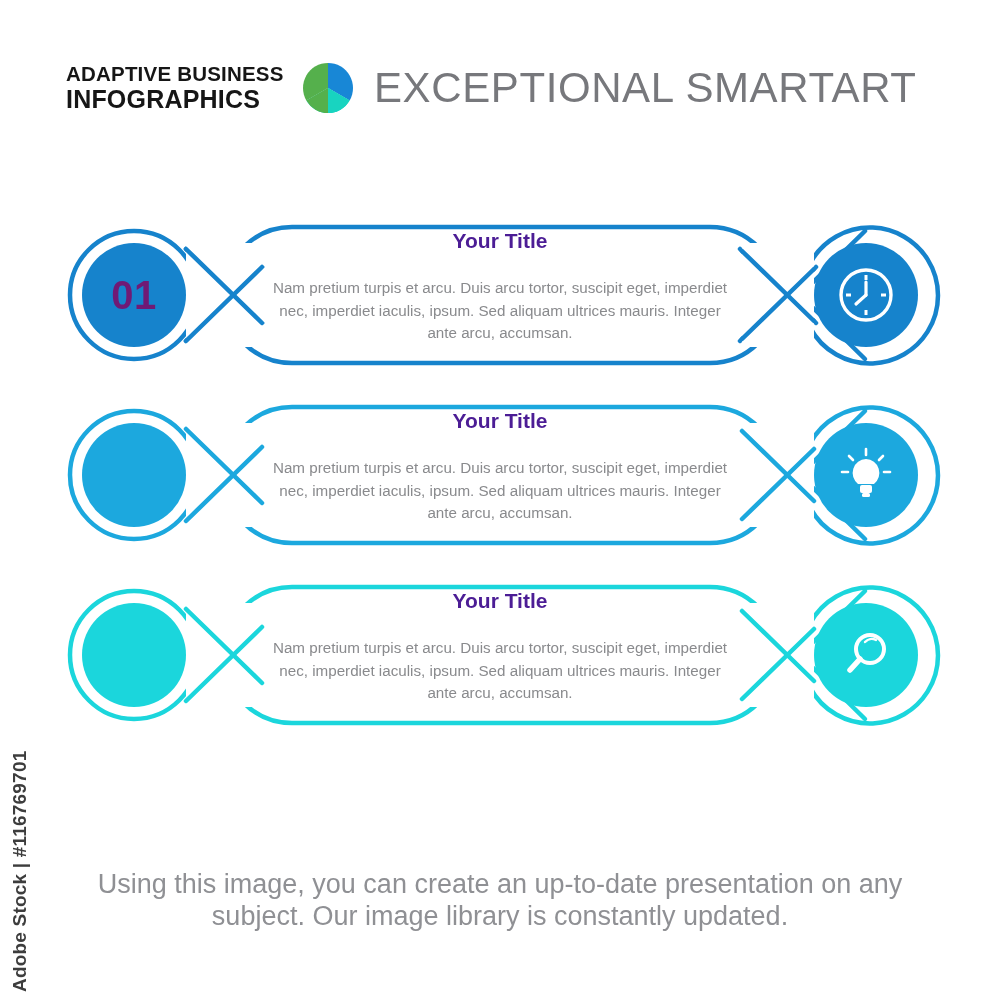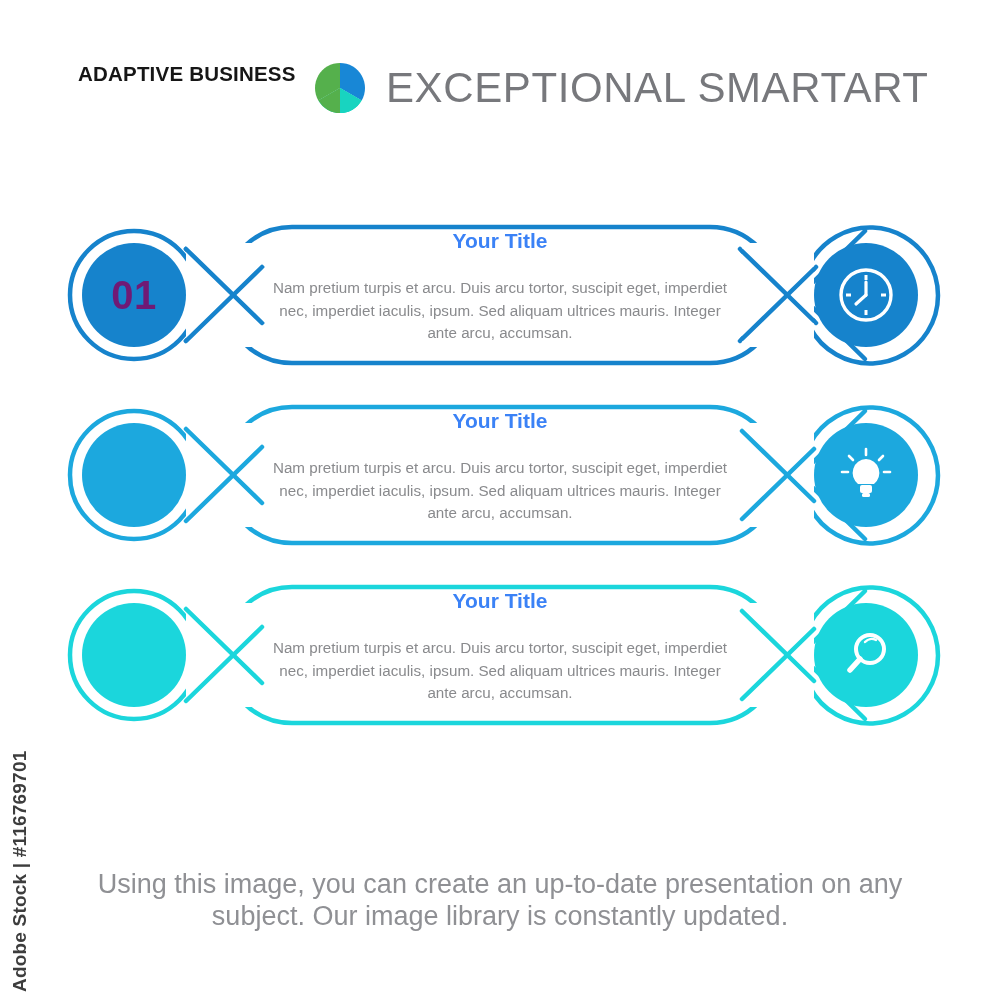--- a/index.html
+++ b/index.html
@@ -13,21 +13,21 @@
     height: 1000px;
     position: relative;
     overflow: hidden;
     font-family: "Liberation Sans", sans-serif;
     -webkit-font-smoothing: antialiased;
   }
 
   
   .header {
     position: absolute;
-    left: 12px; top: 0;
+    left: 0; top: 0;
     width: 976px; height: 150px;
   }
   .brand {
     position: absolute;
     left: 66px; top: 62px;
     width: 230px;
     text-align: left;
   }
   .brand-line1 {
     font-size: 20.5px;
@@ -101,21 +101,21 @@
     width: 504px; height: 180px;
     display: flex;
     flex-direction: column;
     align-items: center;
     justify-content: center;
     text-align: center;
   }
   .content-title {
     font-size: 21px;
     font-weight: bold;
-    color: #3b82f6;
+    color: #4c1d95;
     margin: 0 0 8px 0;
     line-height: 24px;
   }
   .content-body {
     font-size: 15.2px;
     color: #898a8d;
     line-height: 22.5px;
     margin: 16px;
     max-width: 482px;
   }
@@ -148,20 +148,21 @@
     letter-spacing: 0.2px;
   }
 </style>
 </head>
 <body>
 
 <div class="header">
 
   <div class="brand">
     <span class="brand-line1">ADAPTIVE BUSINESS</span>
+    <span class="brand-line2">INFOGRAPHICS</span>
   </div>
 
   <div class="logo-mark">
     <svg width="50" height="50" viewBox="0 0 50 50" aria-hidden="true">
       <path d="M25 25 L25 0 A25 25 0 0 1 46.65 37.5 Z" fill="#1887D6"></path>
       <path d="M25 25 L46.65 37.5 A25 25 0 0 1 3.35 37.5 Z" fill="#18D4C0"></path>
       <path d="M25 25 L3.35 37.5 A25 25 0 0 1 25 0 Z" fill="#55B04C"></path>
       <path d="M25 25 L46.65 37.5 A25 25 0 0 1 25 50 Z" fill="#18D4C0"></path>
       <path d="M25 25 L25 50 A25 25 0 0 1 3.35 37.5 Z" fill="#55B04C"></path>
     </svg>

